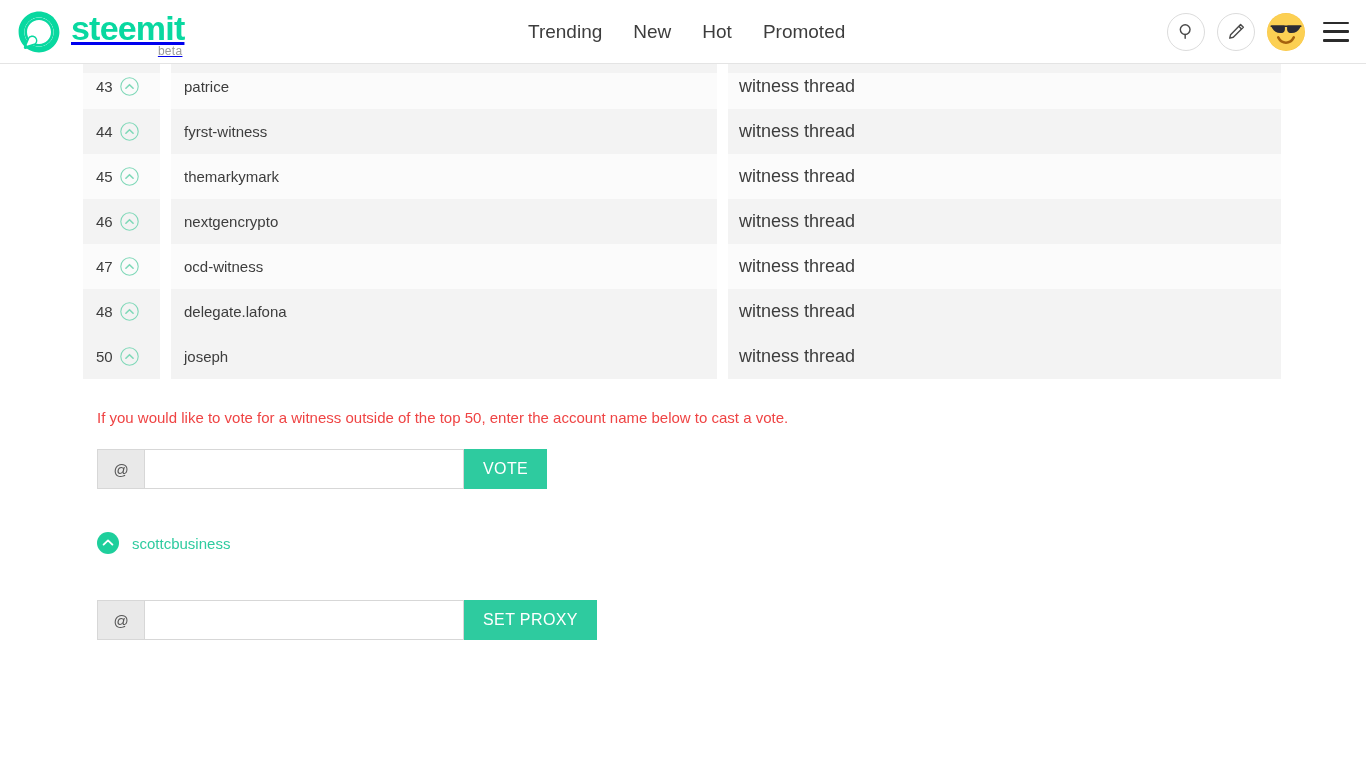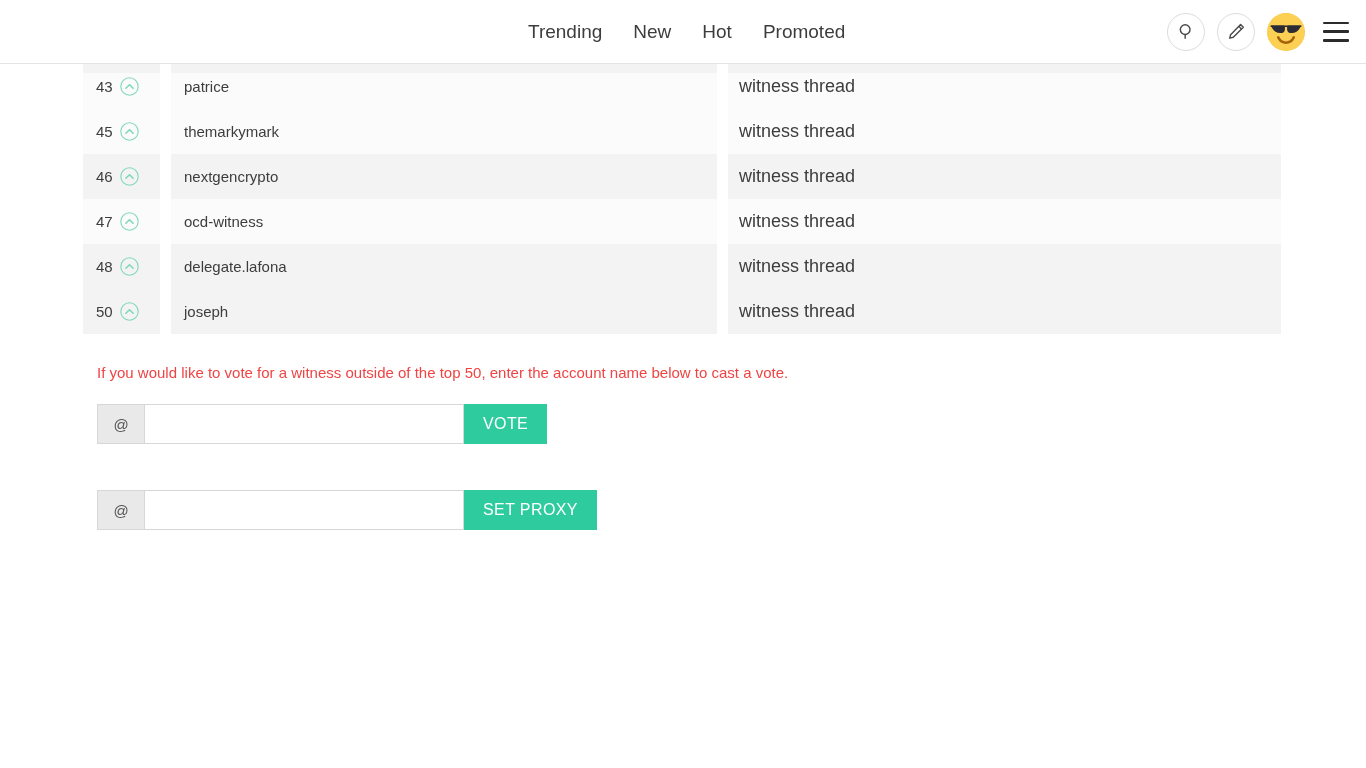--- a/index.html
+++ b/index.html
@@ -222,20 +222,45 @@
     text-decoration: none;
   }
 
   #proxy-block { margin-top: 46px; }
 </style>
 </head>
 <body>
 
 <div id="header">
 
+  <a id="brand" href="#">
+    <svg id="logo-mark" viewBox="0 0 46 46">
+      <path d="M23 2.6 C34.2 2.6 43.4 11.8 43.4 23 C43.4 34.2 34.2 43.4 23 43.4
+               C11.8 43.4 2.6 34.2 2.6 23 C2.6 11.8 11.8 2.6 23 2.6 Z
+               M23 8.4 C14.95 8.4 8.4 14.95 8.4 23 C8.4 31.05 14.95 37.6 23 37.6
+               C31.05 37.6 37.6 31.05 37.6 23 C37.6 14.95 31.05 8.4 23 8.4 Z" fill="#09d8a0" fill-rule="evenodd"></path>
+      <path d="M20.6 6.2 C27.0 4.0 33.8 5.0 37.6 8.4 L36.6 9.6
+               C32.0 6.2 25.6 6.0 20.0 8.2 Z" fill="#09d8a0"></path>
+      <path d="M11.3 27.2 C13.9 24.6 18.1 24.6 20.7 27.2 C23.3 29.8 23.3 34.0 20.7 36.6
+               L9.8 40.0 C8.6 40.4 7.5 39.3 7.9 38.1 Z" fill="#09d8a0"></path>
+      <circle cx="23" cy="23" r="14.6" fill="#ffffff"></circle>
+      <path d="M23 8.4 C31.05 8.4 37.6 14.95 37.6 23 C37.6 31.05 31.05 37.6 23 37.6
+               C14.95 37.6 8.4 31.05 8.4 23 C8.4 14.95 14.95 8.4 23 8.4 Z
+               M23 11.0 C16.4 11.0 11.0 16.4 11.0 23 C11.0 29.6 16.4 35.0 23 35.0
+               C29.6 35.0 35.0 29.6 35.0 23 C35.0 16.4 29.6 11.0 23 11.0 Z" fill="#09d8a0" fill-rule="evenodd"></path>
+      <path d="M12.6 28.0 C14.6 26.0 17.9 26.0 19.9 28.0 C21.9 30.0 21.9 33.3 19.9 35.3
+               L10.6 38.2 C9.6 38.5 8.7 37.6 9.0 36.6 Z" fill="#09d8a0"></path>
+      <path d="M13.6 29.0 C15.1 27.5 17.4 27.5 18.9 29.0 C20.4 30.5 20.4 32.8 18.9 34.3
+               L11.6 36.6 C11.0 36.8 10.5 36.3 10.7 35.7 Z" fill="#ffffff"></path>
+    </svg>
+    <span id="brand-text-wrap">
+      <span id="brand-word">steemit</span>
+      <span id="brand-beta">beta</span>
+    </span>
+  </a>
 
   <nav id="main-nav">
     <a class="nav-link" href="#">Trending</a>
     <a class="nav-link" href="#">New</a>
     <a class="nav-link" href="#">Hot</a>
     <a class="nav-link" href="#">Promoted</a>
   </nav>
 
   <div id="header-right">
     <div class="round-btn">
@@ -305,20 +330,43 @@
               <span>patrice</span>
             </div>
           </td>
           <td></td>
           <td>
             <div class="cell-bg cell-thread">
               <a class="thread-link" href="#">witness thread</a>
             </div>
           </td>
         </tr>
+        <tr class="alt">
+          <td>
+            <div class="cell-bg cell-rank">
+              <span class="rank-num">44</span>
+              <svg class="upvote-icon" viewBox="0 0 19 19">
+                <circle cx="9.5" cy="9.5" r="8.7" fill="none" stroke="#7fd8b8" stroke-width="1.1"></circle>
+                <path d="M5.9 11.2 L9.5 7.7 L13.1 11.2" fill="none" stroke="#7fd8b8" stroke-width="1.6" stroke-linecap="round" stroke-linejoin="round"></path>
+              </svg>
+            </div>
+          </td>
+          <td></td>
+          <td>
+            <div class="cell-bg cell-name">
+              <span>fyrst-witness</span>
+            </div>
+          </td>
+          <td></td>
+          <td>
+            <div class="cell-bg cell-thread">
+              <a class="thread-link" href="#">witness thread</a>
+            </div>
+          </td>
+        </tr>
         <tr class="norm">
           <td>
             <div class="cell-bg cell-rank">
               <span class="rank-num">45</span>
               <svg class="upvote-icon" viewBox="0 0 19 19">
                 <circle cx="9.5" cy="9.5" r="8.7" fill="none" stroke="#7fd8b8" stroke-width="1.1"></circle>
                 <path d="M5.9 11.2 L9.5 7.7 L13.1 11.2" fill="none" stroke="#7fd8b8" stroke-width="1.6" stroke-linecap="round" stroke-linejoin="round"></path>
               </svg>
             </div>
           </td>
@@ -432,20 +480,27 @@
 
   <div id="vote-block">
     <div id="vote-note" class="form-note">If you would like to vote for a witness outside of the top 50, enter the account name below to cast a vote.</div>
     <div id="vote-form" class="input-row">
       <div class="at-prefix">@</div>
       <input class="name-input" type="text" value="" placeholder="" style="">
       <button class="submit-btn">VOTE</button>
     </div>
   </div>
 
+  <div id="current-votes">
+    <svg class="voted-icon" viewBox="0 0 22 22">
+      <circle cx="11" cy="11" r="11" fill="#1ecf9c"></circle>
+      <path d="M6.6 12.6 L11 8.4 L15.4 12.6" fill="none" stroke="#ffffff" stroke-width="1.9" stroke-linecap="round" stroke-linejoin="round"></path>
+    </svg>
+    <a class="voted-name" href="#">scottcbusiness</a>
+  </div>
 
   <div id="proxy-block">
     <div id="proxy-form" class="input-row">
       <div class="at-prefix">@</div>
       <input class="name-input" type="text" value="" placeholder="" style="">
       <button class="submit-btn">SET PROXY</button>
     </div>
   </div>
 
 </div>

